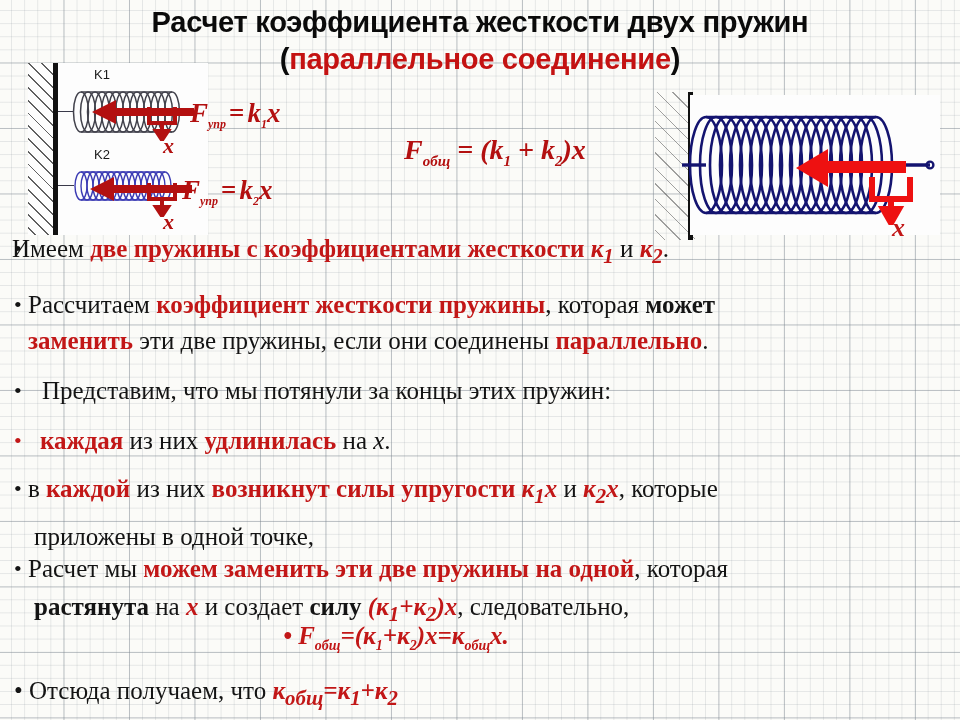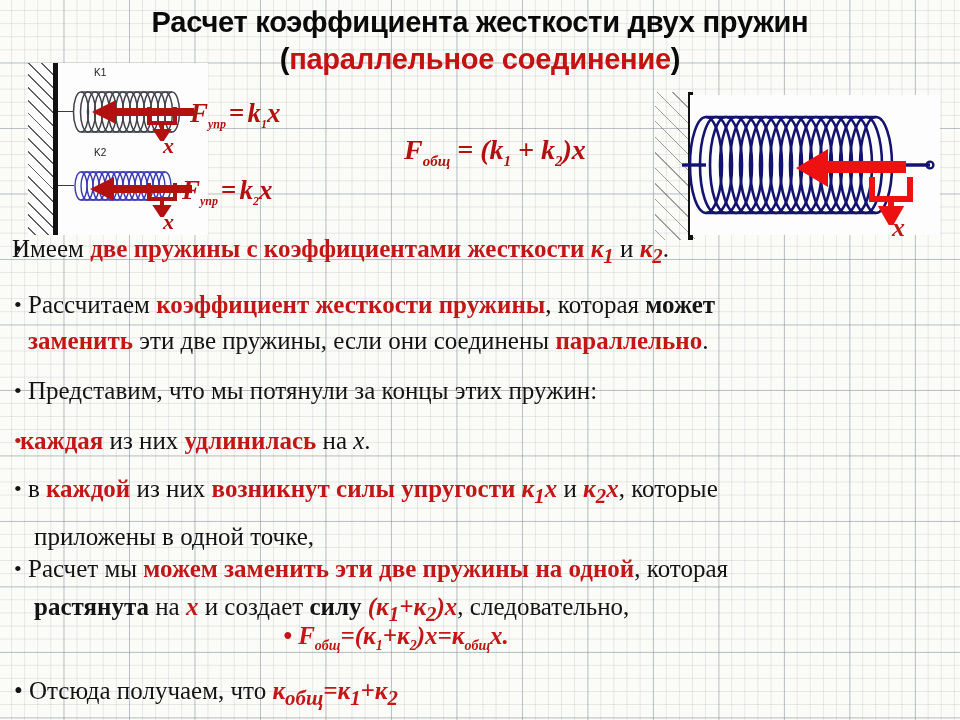--- a/index.html
+++ b/index.html
@@ -35,21 +35,21 @@
   #left-panel{left:28px;top:63px;width:180px;height:172px;}
   .wall{position:absolute;left:0;top:0;width:30px;height:100%;overflow:hidden;}
   .wall .bar{position:absolute;right:0;top:0;width:5px;height:100%;background:#111;}
   .wall .hatch{
     position:absolute;left:-6px;top:-10px;width:36px;height:195px;
     background-image:repeating-linear-gradient(45deg,#444 0 1.3px,transparent 1.3px 9px);
     opacity:.85;
   }
   .coil-label{
     position:absolute;font-family:"Liberation Sans", sans-serif;
-    font-size:10px;color:#1a1a1a;font-weight:normal;
+    font-size:13px;color:#1a1a1a;font-weight:normal;
   }
   .coil{position:absolute;overflow:visible;}
   .tie{position:absolute;height:1.4px;background:#3a3a4a;}
   .arrow{position:absolute;}
 
   
   .f-formula{
     position:absolute;color:#b31010;font-family:"Liberation Serif", serif;
     font-style:italic;font-weight:bold;font-size:27px;white-space:nowrap;
   }
@@ -225,22 +225,22 @@
     <path d="M4 0 L4 22 L42 22 L42 0" stroke="#ee1111" stroke-width="6" fill="none"></path>
     <path d="M23 20 L23 34 M15 32 L23 46 L31 32 Z" stroke="#ee1111" stroke-width="6" fill="#ee1111"></path>
   </svg>
   <div class="x-mark" style="left:202px;top:118px;font-size:26px;color:#c21717;">x</div>
 </div>
 
 <div class="bullets" id="bullet-container">
     <div class="b-line" style="position: absolute; left: 0px; top: 0px;"><span class="bul" style="left: 14px;">•</span><span class="txt" style="padding-left: 12px;"><span>Имеем </span><span class="r">две пружины с коэффициентами жесткости </span><span class="r it">к</span><sub class="r it">1</sub><span> и </span><span class="r it">к</span><sub class="r it">2</sub><span>.</span></span></div>
     <div class="b-line" style="position: absolute; left: 0px; top: 56px;"><span class="bul" style="left: 14px;">•</span><span class="txt" style="padding-left: 28px;"><span>Рассчитаем </span><span class="r">коэффициент жесткости пружины</span><span>, которая </span><span class="k">может</span></span></div>
     <div class="b-line" style="position: absolute; left: 0px; top: 92px;"><span class="txt" style="padding-left: 28px;"><span class="r">заменить</span><span> эти две пружины, если они соединены </span><span class="r">параллельно</span><span>.</span></span></div>
-    <div class="b-line" style="position: absolute; left: 0px; top: 142px;"><span class="bul" style="left: 14px;">•</span><span class="txt" style="padding-left: 28px;"><span>Представим, что мы потянули за концы этих пружин:</span></span></div>
-    <div class="b-line" style="position: absolute; left: 0px; top: 192px;"><span class="bul" style="left: 14px; color: rgb(194, 23, 23);">•</span><span class="txt" style="padding-left: 20px; text-align: right;"><span class="r">каждая</span><span> из них </span><span class="r">удлинилась</span><span> на </span><span class="it">x</span><span>.</span></span></div>
+    <div class="b-line" style="position: absolute; left: 0px; top: 142px;"><span class="bul" style="left: 14px;">•</span><span class="txt" style="padding-left: 42px;"><span>Представим, что мы потянули за концы этих пружин:</span></span></div>
+    <div class="b-line" style="position: absolute; left: 0px; top: 192px;"><span class="bul" style="left: 14px; color: rgb(194, 23, 23);">•</span><span class="txt" style="padding-left: 40px; text-align: right;"><span class="r">каждая</span><span> из них </span><span class="r">удлинилась</span><span> на </span><span class="it">x</span><span>.</span></span></div>
     <div class="b-line" style="position: absolute; left: 0px; top: 240px;"><span class="bul" style="left: 14px;">•</span><span class="txt" style="padding-left: 28px;"><span>в </span><span class="r">каждой</span><span> из них </span><span class="r">возникнут  силы упругости </span><span class="r it">к</span><sub class="r it">1</sub><span class="r it">x</span><span> и </span><span class="r it">к</span><sub class="r it">2</sub><span class="r it">x</span><span>, которые</span></span></div>
     <div class="b-line" style="position: absolute; left: 0px; top: 288px;"><span class="txt" style="padding-left: 34px;"><span>приложены в одной точке,</span></span></div>
     <div class="b-line" style="position: absolute; left: 0px; top: 320px;"><span class="bul" style="left: 14px;">•</span><span class="txt" style="padding-left: 28px;"><span>Расчет мы </span><span class="r">можем заменить эти две пружины на одной</span><span>, которая</span></span></div>
     <div class="b-line" style="position: absolute; left: 0px; top: 358px;"><span class="txt" style="padding-left: 34px;"><span class="k">растянута</span><span> на </span><span class="r it">x</span><span> и создает </span><span class="k">силу </span><span class="r it">(к</span><sub class="r it">1</sub><span class="r it">+к</span><sub class="r it">2</sub><span class="r it">)x</span><span>, следовательно,</span></span></div>
   </div>
 
 <div class="formula-center" id="final-formula" style="top:622px;"><span>• </span><span>F</span><sub>общ</sub><span>=(</span><span>к</span><sub>1</sub><span>+</span><span>к</span><sub>2</sub><span>)x=</span><span>к</span><sub>общ</sub><span>x</span><span>.</span></div>
 
 <div class="b-line" id="last-bullet" style="position:absolute;left:14px;top:678px;"><span>• </span><span>Отсюда получаем, что </span><span class="r it">к</span><sub class="r it">общ</sub><span class="r it">=</span><span class="r it">к</span><sub class="r it">1</sub><span class="r it">+</span><span class="r it">к</span><sub class="r it">2</sub></div>
 

